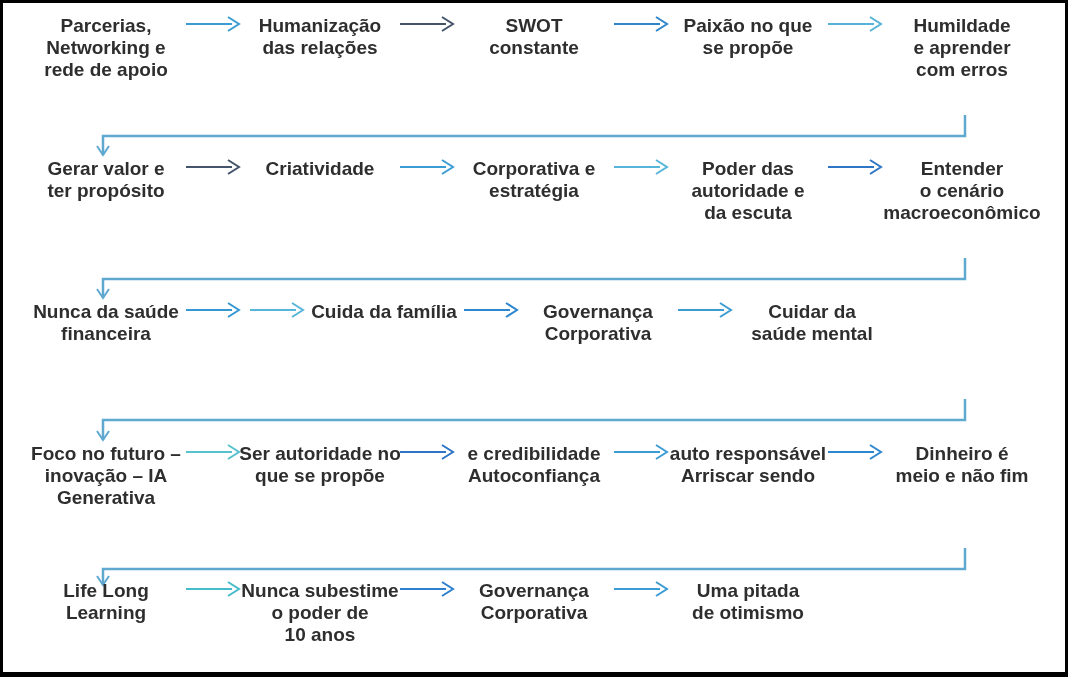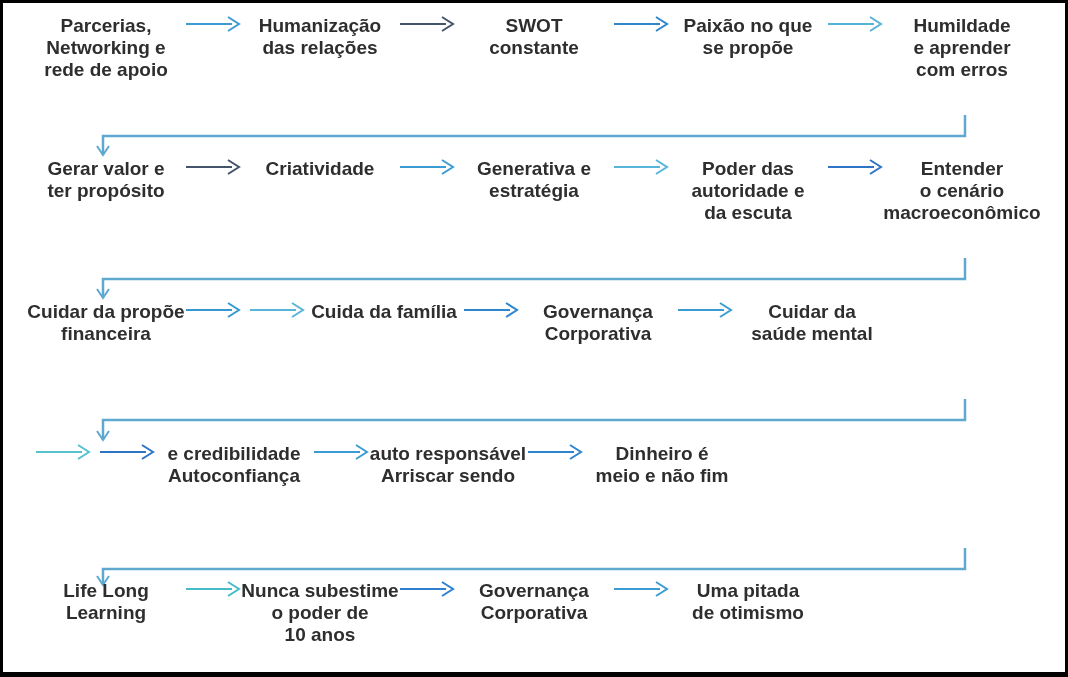--- a/index.html
+++ b/index.html
@@ -112,21 +112,21 @@
         <div class="node">
           <div class="node-line">Criatividade</div>
         </div>
         <div class="arrowcell">
           <svg width="60" height="18" viewBox="0 0 60 18">
             <line x1="3" y1="9" x2="49" y2="9" stroke="#3b9cd3" stroke-width="2"></line>
             <path d="M45,2 L56,9 L45,16" fill="none" stroke="#3b9cd3" stroke-width="2"></path>
           </svg>
         </div>
         <div class="node">
-          <div class="node-line">Generativa e</div>
+          <div class="node-line">Corporativa e</div>
           <div class="node-line">estratégia</div>
         </div>
         <div class="arrowcell">
           <svg width="60" height="18" viewBox="0 0 60 18">
             <line x1="3" y1="9" x2="49" y2="9" stroke="#57b5d9" stroke-width="2"></line>
             <path d="M45,2 L56,9 L45,16" fill="none" stroke="#57b5d9" stroke-width="2"></path>
           </svg>
         </div>
         <div class="node">
           <div class="node-line">Poder das</div>
@@ -140,21 +140,21 @@
           </svg>
         </div>
         <div class="node">
           <div class="node-line">Entender</div>
           <div class="node-line">o cenário</div>
           <div class="node-line">macroeconômico</div>
         </div>
       </div>
       <div class="flow-row" style="top: 298px;">
         <div class="node">
-          <div class="node-line">Cuidar da propõe</div>
+          <div class="node-line">Nunca da saúde</div>
           <div class="node-line">financeira</div>
         </div>
         <div class="arrowcell">
           <svg width="60" height="18" viewBox="0 0 60 18">
             <line x1="3" y1="9" x2="49" y2="9" stroke="#3598d2" stroke-width="2"></line>
             <path d="M45,2 L56,9 L45,16" fill="none" stroke="#3598d2" stroke-width="2"></path>
           </svg>
         </div>
         <div class="arrowcell">
           <svg width="60" height="18" viewBox="0 0 60 18">
@@ -180,25 +180,34 @@
             <line x1="3" y1="9" x2="49" y2="9" stroke="#3b9cd3" stroke-width="2"></line>
             <path d="M45,2 L56,9 L45,16" fill="none" stroke="#3b9cd3" stroke-width="2"></path>
           </svg>
         </div>
         <div class="node">
           <div class="node-line">Cuidar da</div>
           <div class="node-line">saúde mental</div>
         </div>
       </div>
       <div class="flow-row" style="top: 440px;">
+        <div class="node">
+          <div class="node-line">Foco no futuro –</div>
+          <div class="node-line">inovação – IA</div>
+          <div class="node-line">Generativa</div>
+        </div>
         <div class="arrowcell">
           <svg width="60" height="18" viewBox="0 0 60 18">
             <line x1="3" y1="9" x2="49" y2="9" stroke="#56c2cd" stroke-width="2"></line>
             <path d="M45,2 L56,9 L45,16" fill="none" stroke="#56c2cd" stroke-width="2"></path>
           </svg>
+        </div>
+        <div class="node">
+          <div class="node-line">Ser autoridade no</div>
+          <div class="node-line">que se propõe</div>
         </div>
         <div class="arrowcell">
           <svg width="60" height="18" viewBox="0 0 60 18">
             <line x1="3" y1="9" x2="49" y2="9" stroke="#2e75c6" stroke-width="2"></line>
             <path d="M45,2 L56,9 L45,16" fill="none" stroke="#2e75c6" stroke-width="2"></path>
           </svg>
         </div>
         <div class="node">
           <div class="node-line">e credibilidade</div>
           <div class="node-line">Autoconfiança</div>

